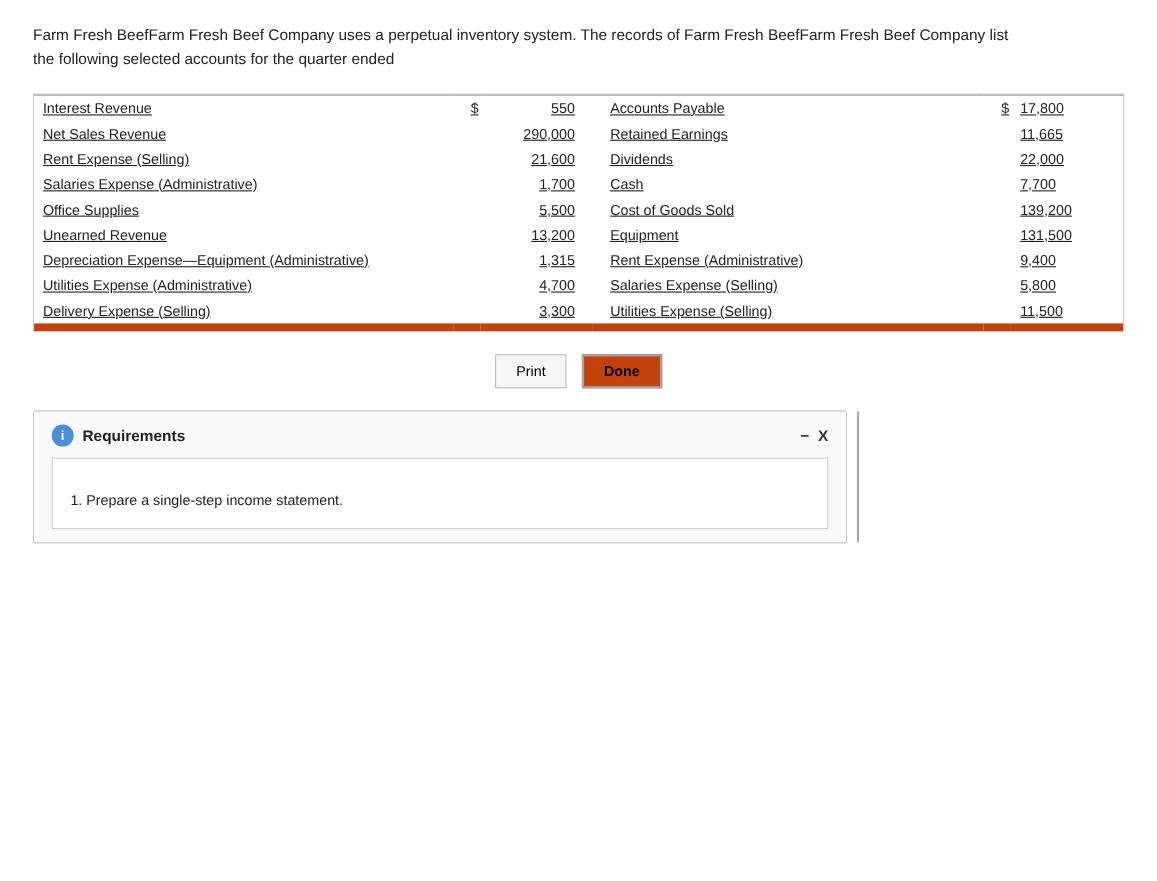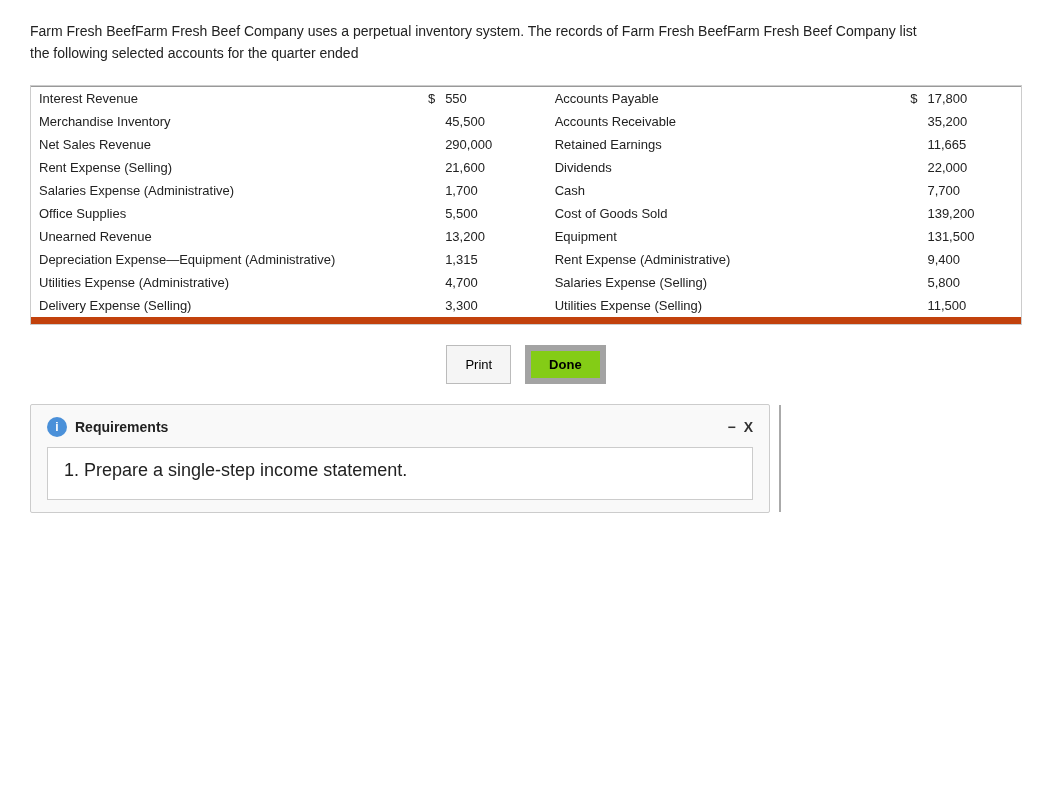--- a/index.html
+++ b/index.html
@@ -13,54 +13,55 @@
     .header-text {
       font-size: 14px;
       line-height: 1.6;
       margin-bottom: 20px;
       max-width: 900px;
     }
     .table-container {
       border: 1px solid #ccc;
       margin-bottom: 20px;
       max-width: 1000px;
+      text-decoration: underline;
     }
     table {
       width: 100%;
       border-collapse: collapse;
     }
     table td {
       padding: 4px 8px;
       font-size: 13px;
       vertical-align: middle;
     }
     .col-label { width: 300px; }
     .col-dollar { width: 20px; text-align: right; padding-right: 2px; }
-    .col-value { width: 80px; padding-right: 16px; }
+    .col-value { width: 80px; text-align: right; padding-right: 16px; }
     .col-label2 { width: 280px; padding-left: 16px; }
     .col-dollar2 { width: 20px; text-align: right; padding-right: 2px; }
     .col-value2 { width: 80px; }
     tr.top-border td { border-top: 1px solid #999; }
     tr.bottom-border td { border-bottom: 7px solid #c2410c; }
     .button-row {
       display: flex;
       justify-content: center;
       gap: 14px;
       margin-bottom: 20px;
     }
     .btn {
       padding: 6px 18px;
       font-size: 13px;
       cursor: pointer;
       background: #f5f5f5;
       border: 1px solid #bbb;
     }
     .btn-done {
-      background: #84cc16;
-      border: 6px solid #a3a3a3;
+      background: #c2410c;
+      border: 2px solid #a3a3a3;
       font-weight: bold;
     }
     .requirements-panel {
       border: 1px solid #ccc;
       border-radius: 2px;
       max-width: 740px;
       background: #f9f9f9;
       padding: 12px 16px;
       position: relative;
     }
@@ -104,22 +105,23 @@
       cursor: pointer;
       font-weight: bold;
       color: #333;
     }
     .req-body {
       background: #fff;
       border: 1px solid #ccc;
       padding: 12px 16px;
     }
     .req-body p {
-      font-size: 18px;
+      font-size: 13px;
       margin-bottom: 6px;
+      margin-top: 18px;
     }
     .vertical-line {
       position: absolute;
       right: -12px;
       top: 0;
       bottom: 0;
       width: 2px;
       background: #aaa;
     }
   </style>
@@ -131,28 +133,20 @@
 <div class="table-container">
   <table id="main-table">
     <tbody id="table-body">
     <tr class="top-border">
       <td class="col-label">Interest Revenue</td>
       <td class="col-dollar">$</td>
       <td class="col-value">550</td>
       <td class="col-label2">Accounts Payable</td>
       <td class="col-dollar2">$</td>
       <td class="col-value2">17,800</td>
-    </tr>
-        <tr>
-      <td class="col-label">Merchandise Inventory</td>
-      <td class="col-dollar"></td>
-      <td class="col-value">45,500</td>
-      <td class="col-label2">Accounts Receivable</td>
-      <td class="col-dollar2"></td>
-      <td class="col-value2">35,200</td>
     </tr>
         <tr>
       <td class="col-label">Net Sales Revenue</td>
       <td class="col-dollar"></td>
       <td class="col-value">290,000</td>
       <td class="col-label2">Retained Earnings</td>
       <td class="col-dollar2"></td>
       <td class="col-value2">11,665</td>
     </tr>
         <tr>

